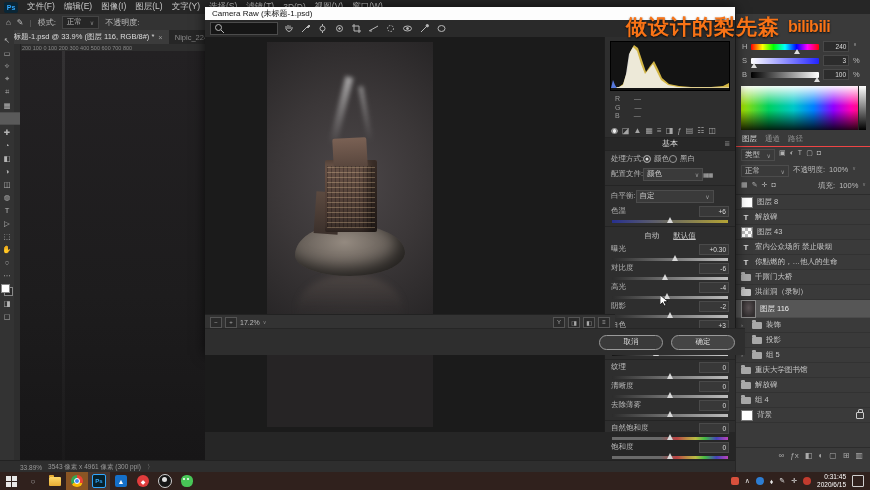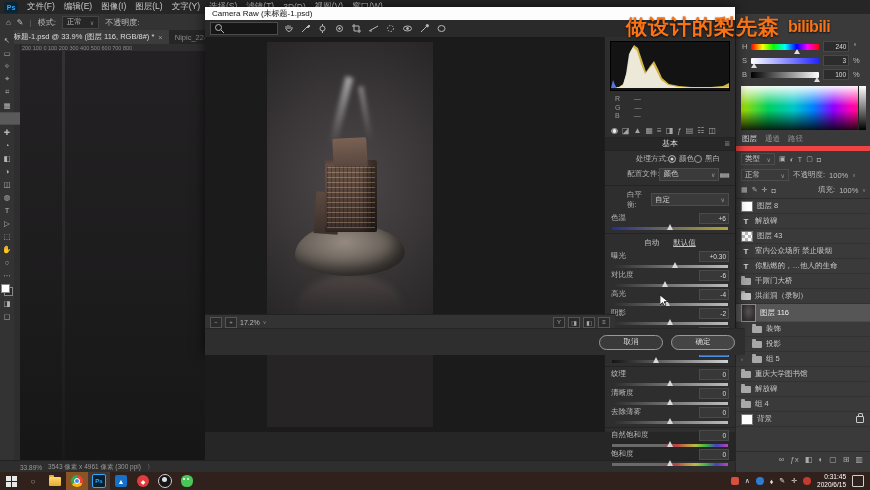--- a/index.html
+++ b/index.html
@@ -47,21 +47,21 @@
 .refl{position:absolute;left:30px;top:232px;width:106px;height:70px;background:linear-gradient(180deg,rgba(120,105,95,.30),rgba(60,55,52,.12) 50%,rgba(0,0,0,0));filter:blur(3px);border-radius:50% 50% 40% 40%;}
 
 .cr-right{position:absolute;right:0;top:30px;width:130px;height:395px;background:#2e2e2e;border-left:1px solid #1d1d1d;font-size:7.5px;}
 .hist{margin:4px 5px 2px 5px;height:48px;background:#131313;border:1px solid #000;position:relative;}
 .rgbinfo{padding:2px 10px;color:#9a9a9a;font-size:7px;line-height:8.5px;}
 .rgbrow{display:flex;gap:14px;}
 .crtabs{display:flex;gap:4px;padding:3px 6px 2px 6px;color:#a5a5a5;font-size:8px;border-bottom:1px solid #242424;}
 .crtabs span:first-child{color:#eee;}
 .bheader{height:12px;display:flex;align-items:center;justify-content:center;background:#272727;border-bottom:1px solid #232323;color:#ddd;font-size:8px;position:relative;}
 .bheader .mi{position:absolute;right:5px;color:#888;font-size:7px;}
-.prow{display:flex;align-items:center;justify-content:center;padding:3px 6px 1px 22px;color:#b5b5b5;}
+.prow{display:flex;align-items:center;justify-content:flex-start;padding:3px 6px 1px 6px;color:#b5b5b5;}
 .radio{display:flex;align-items:center;gap:3px;}
 .rdot{width:6px;height:6px;border:1px solid #999;border-radius:50%;display:inline-block;}
 .rdot.on{background:#ddd;box-shadow:inset 0 0 0 1.5px #2e2e2e;}
 .sel{background:#3a3a3a;border:1px solid #4c4c4c;height:11px;display:flex;align-items:center;justify-content:space-between;padding:0 3px;color:#ccc;min-width:60px;}
 .sel .car{color:#999;font-size:6px;}
 .sl{margin:2px 6px 0 6px;}
 .sl-h{display:flex;justify-content:space-between;align-items:center;color:#b8b8b8;}
 .sl-v{width:26px;height:9px;background:#383838;border:1px solid #4a4a4a;color:#ddd;font-size:6.5px;display:flex;align-items:center;justify-content:flex-end;padding-right:2px;}
 .sl-v.hl{background:#2f6cc2;border-color:#4d8de0;color:#fff;}
 .tr{position:relative;height:3px;margin:3px 1px 2px 1px;background:linear-gradient(90deg,#2c2c2c,#bdbdbd);}
@@ -82,23 +82,23 @@
 .rp{position:absolute;left:735px;top:14px;width:135px;height:458px;background:#3a3a3a;border-left:1px solid #262626;font-size:7.5px;}
 .hsb{display:flex;align-items:center;gap:4px;padding:3px 5px 0 6px;color:#bbb;}
 .hsb .ct{position:relative;width:68px;height:6px;border-radius:1px;}
 .hsb .cv{width:22px;height:9px;background:#2c2c2c;border:1px solid #484848;display:flex;align-items:center;justify-content:flex-end;padding-right:2px;color:#ddd;font-size:6.5px;}
 .cth{position:absolute;bottom:-4px;width:0;height:0;border-left:3px solid transparent;border-right:3px solid transparent;border-bottom:5px solid #ddd;transform:translateX(-3px);}
 .spectrum{position:relative;margin:6px 5px 0 5px;height:44px;background:
  linear-gradient(to bottom,rgba(255,255,255,.95),rgba(255,255,255,0) 45%),
  linear-gradient(to bottom,rgba(0,0,0,0) 55%,rgba(0,0,0,.85)),
  linear-gradient(90deg,#a8e000,#00d060 22%,#00c8c8 42%,#0080ff 58%,#9000ff 74%,#ff00b4 88%,#ff2050 100%);}
 .spcol{position:absolute;right:0;top:0;width:7px;height:100%;background:linear-gradient(#fff,#000);border-left:1px solid #222;}
-.rptabs{display:flex;gap:8px;padding:4px 6px 2px 6px;color:#999;border-bottom:5px solid #ef4444;}
+.rptabs{display:flex;gap:8px;padding:4px 6px 2px 6px;color:#999;border-bottom:1px solid #ef4444;}
 .rptabs .act{color:#ddd;}
-.lrow{display:flex;align-items:center;gap:4px;padding:2px 5px;color:#bbb;}
+.lrow{display:flex;gap:4px;padding:2px 5px;color:#bbb;}
 .micon{color:#b0b0b0;font-size:7px;}
 .layers{margin-top:1px;border-top:1px solid #2c2c2c;height:252px;overflow:hidden;}
 .ly{display:flex;align-items:center;gap:4px;height:14px;padding:0 5px;color:#c8c8c8;border-bottom:1px solid rgba(0,0,0,.12);white-space:nowrap;}
 .ly.sel2{background:#565656;height:17px;color:#eee;}
 .ly .ind{width:7px;color:#999;font-size:6px;}
 .fold{position:relative;width:10px;height:7px;background:#a8a8a8;border-radius:1px;flex:0 0 auto;}
 .fold:before{content:"";position:absolute;left:0;top:-2px;width:4px;height:2px;background:#a8a8a8;border-radius:1px 1px 0 0;}
 .tglyph{width:10px;text-align:center;font-weight:bold;color:#ddd;font-size:8px;flex:0 0 auto;}
 .thumbw{width:10px;height:9px;background:#fff;border:1px solid #777;flex:0 0 auto;}
 .thumbck{width:10px;height:9px;border:1px solid #777;flex:0 0 auto;background:conic-gradient(#bbb 0 25%,#fff 0 50%,#bbb 0 75%,#fff 0) 0 0/6px 6px;}

